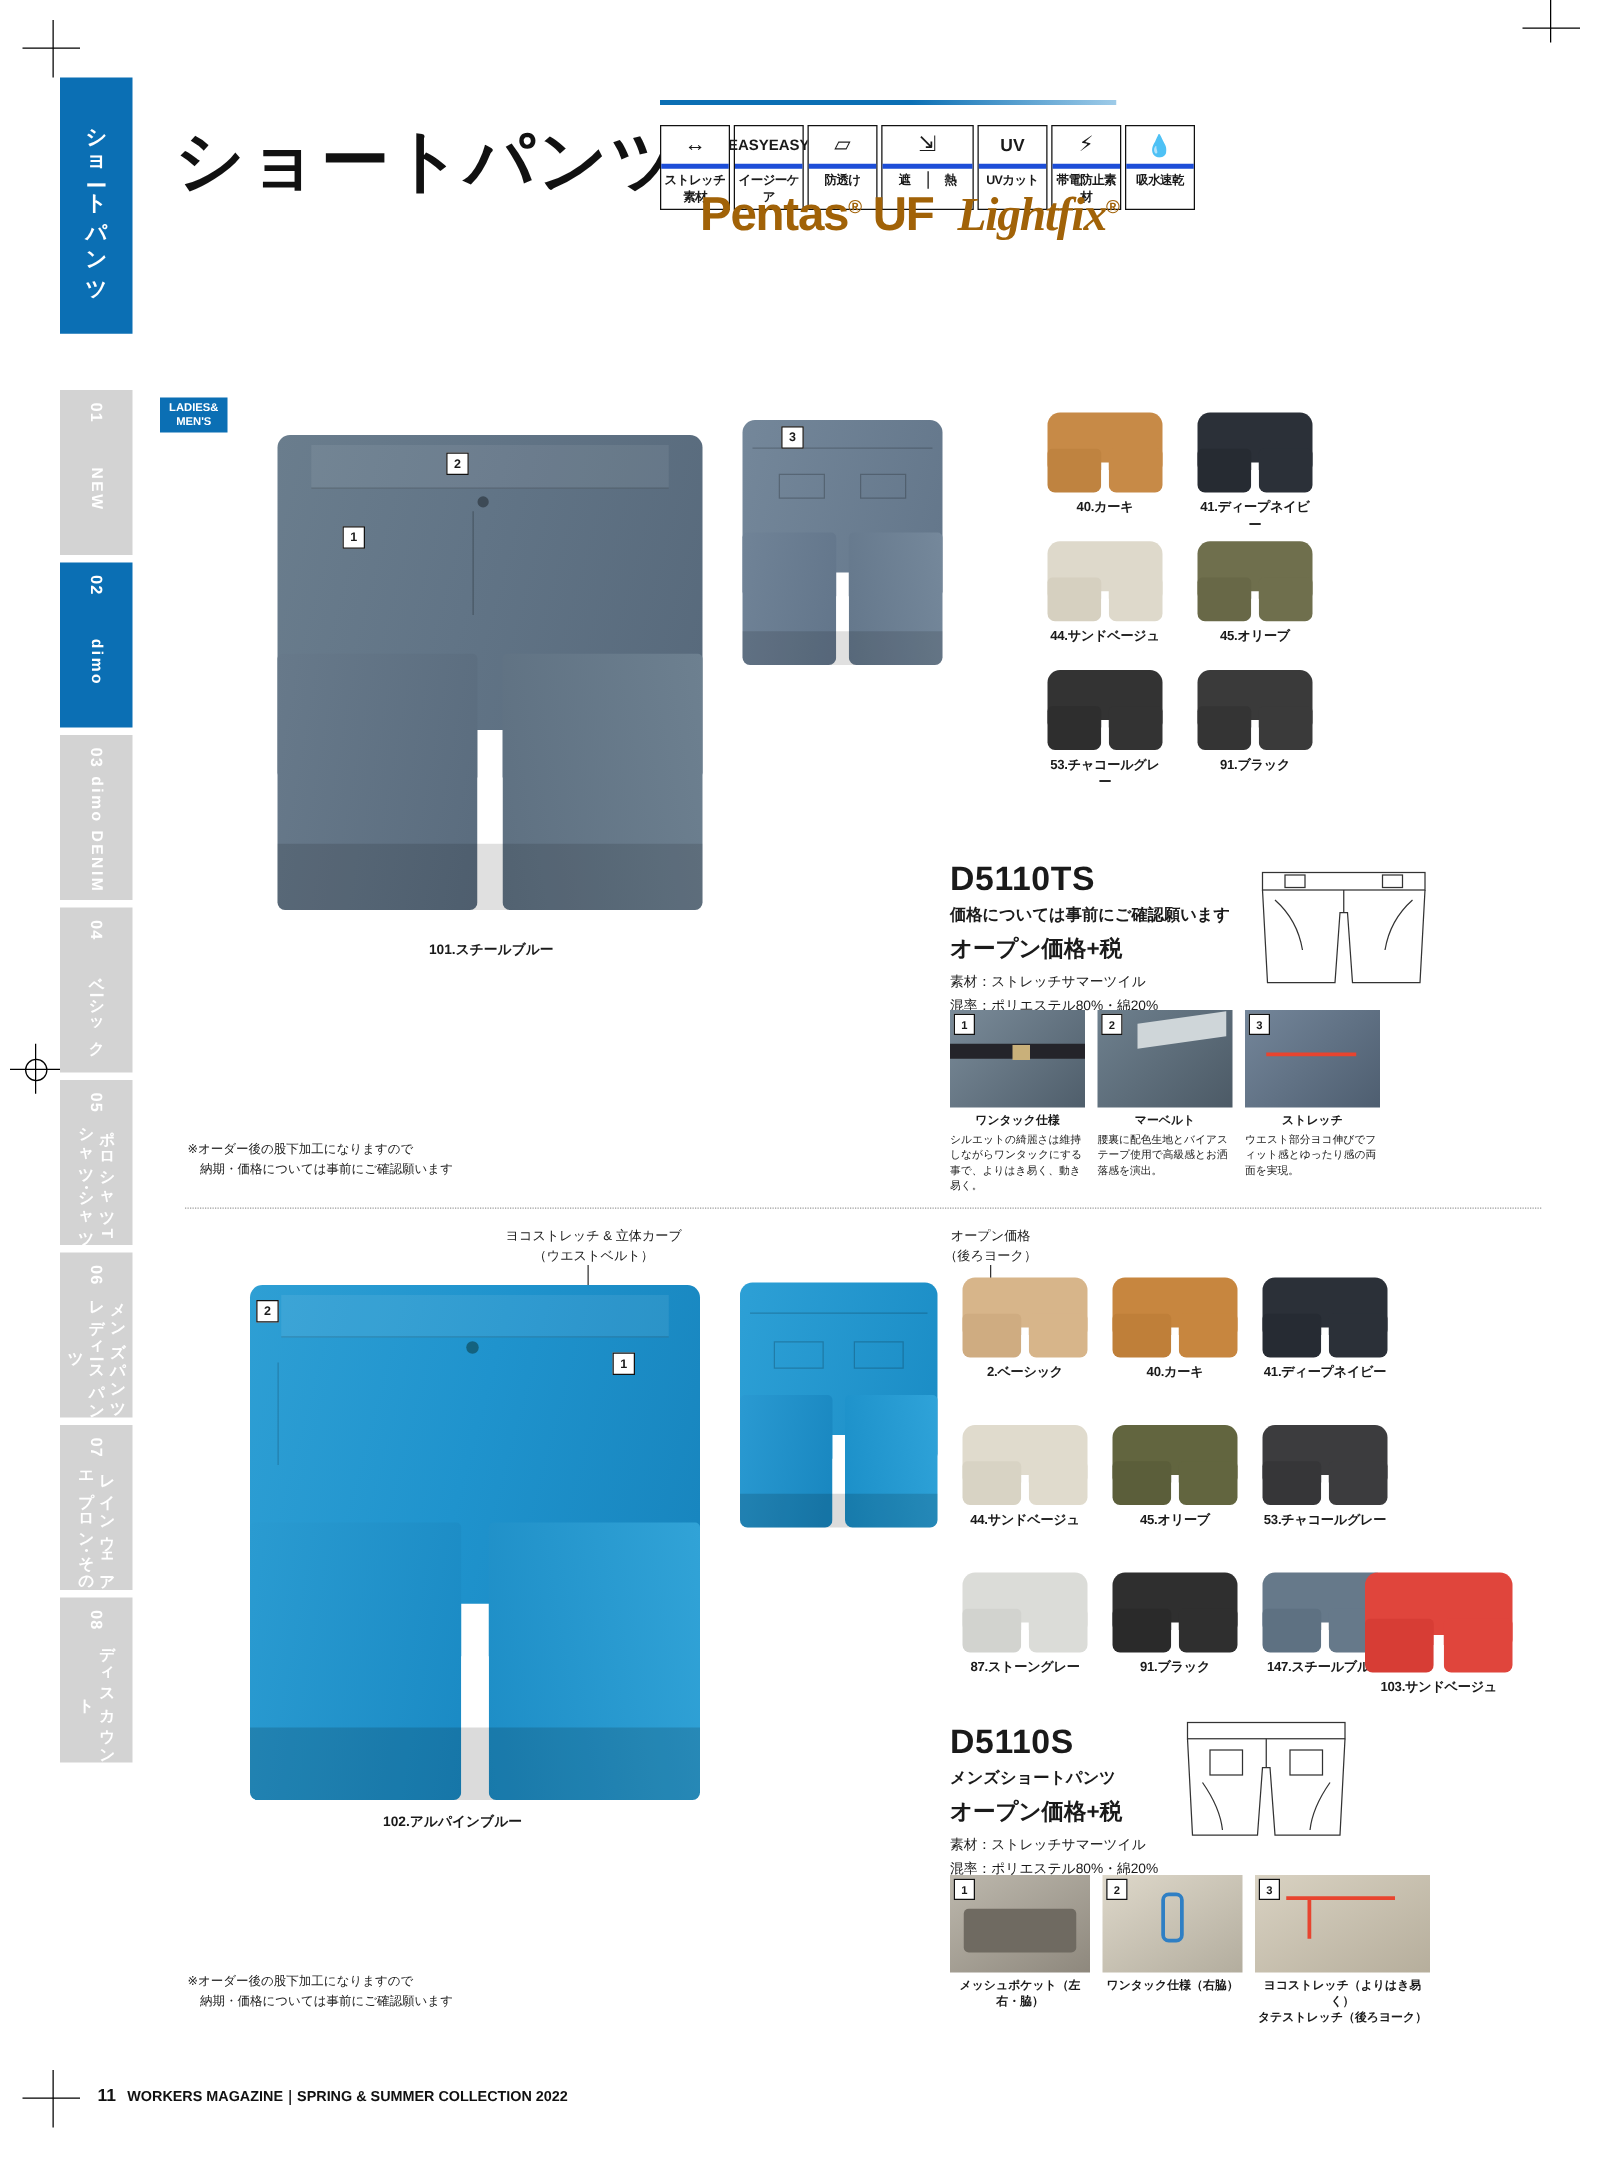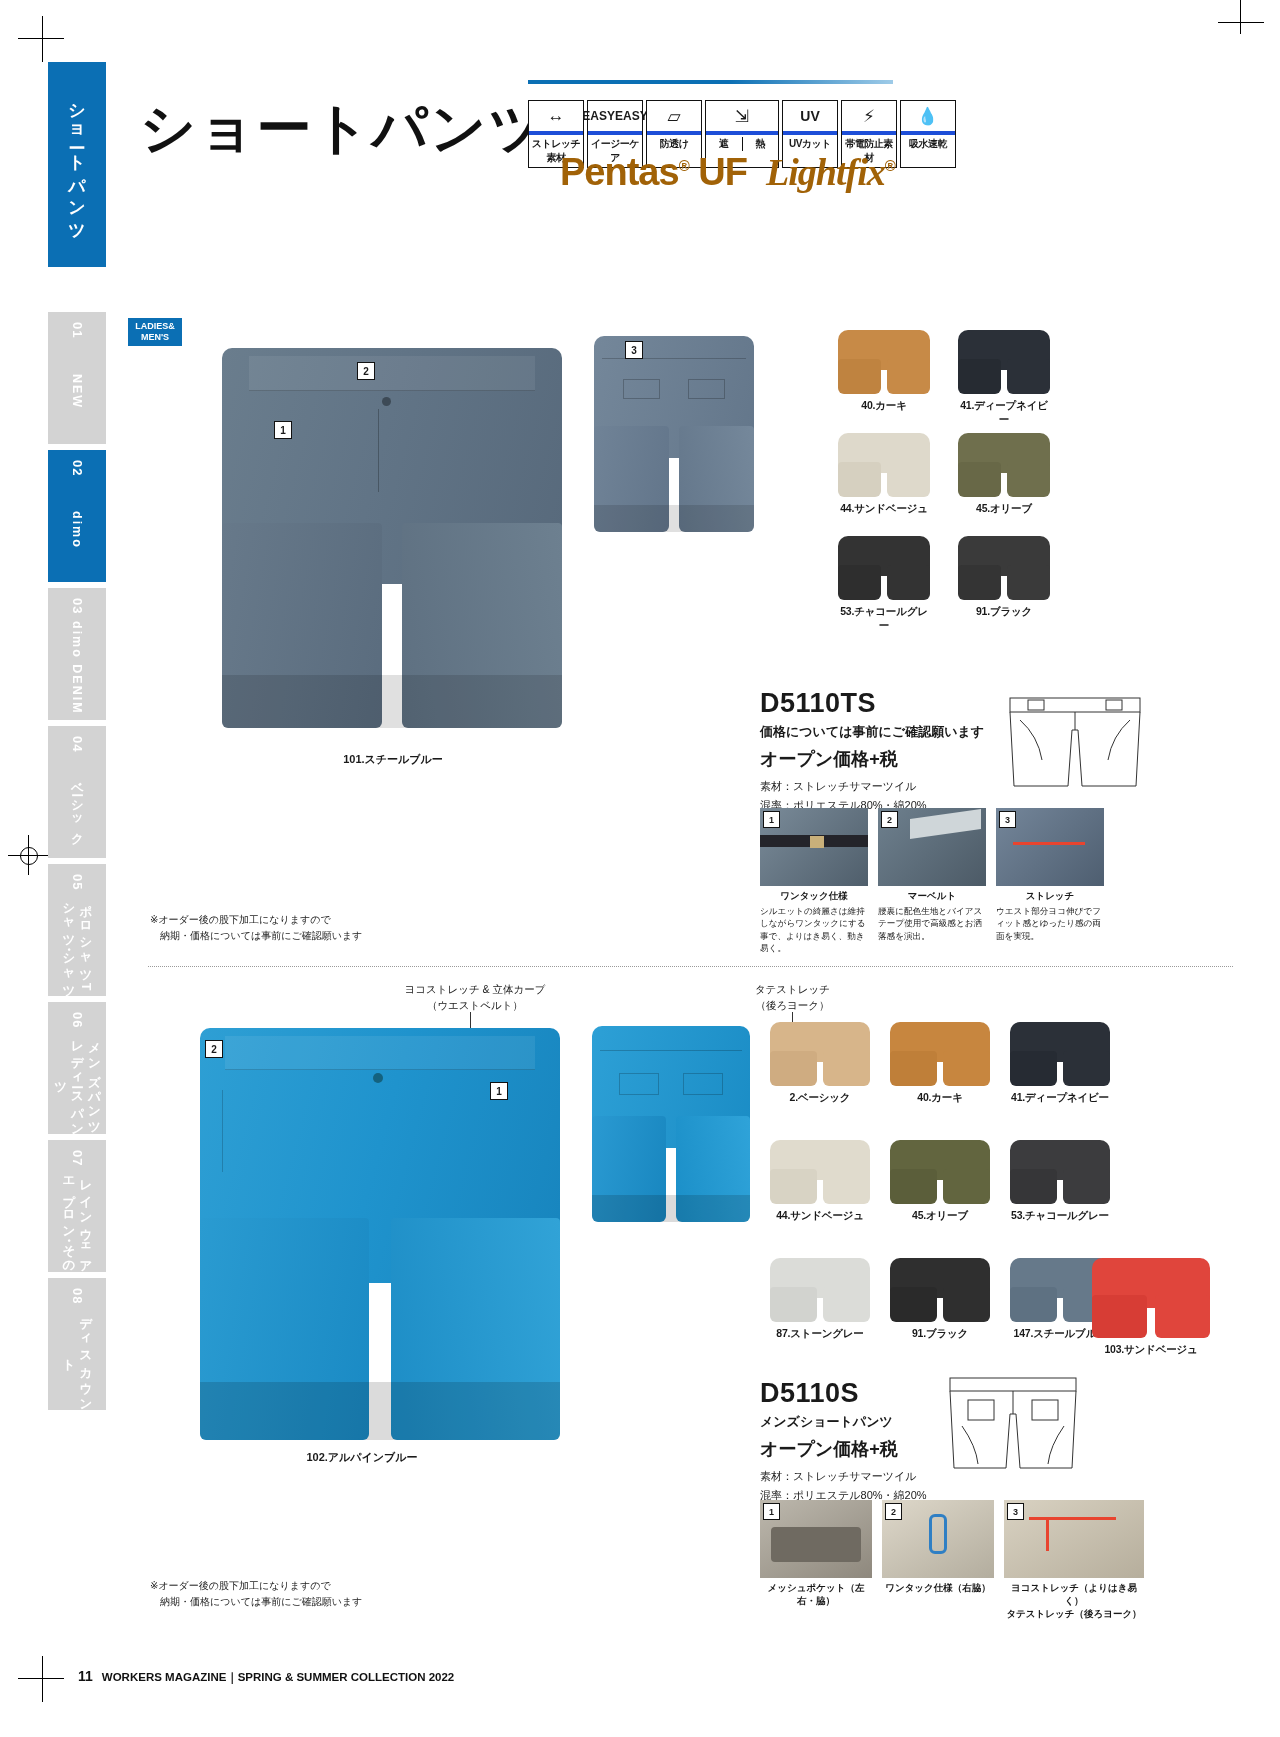--- a/index.html
+++ b/index.html
@@ -383,21 +383,21 @@
 
 <div class="note abs" style="left:150px;top:912px;width:300px;white-space:pre-line;">※オーダー後の股下加工になりますので
 　納期・価格については事前にご確認願います</div>
 
 <div class="dotted" style="left:148px;top:966px;width:1085px;"></div>
 
 <div class="leader" style="left:470px;top:1012px;height:30px;"></div>
 <div class="ltxt" style="left:380px;top:982px;width:190px;white-space:pre-line;">ヨコストレッチ &amp; 立体カーブ
 （ウエストベルト）</div>
 <div class="leader" style="left:792px;top:1012px;height:34px;"></div>
-<div class="ltxt" style="left:715px;top:982px;width:155px;white-space:pre-line;">タテストレッチ
+<div class="ltxt" style="left:715px;top:982px;width:155px;white-space:pre-line;">オープン価格
 （後ろヨーク）</div>
 
 <div class="shorts" style="left:200px;top:1028px;width:360px;height:412px;">
   <div class="body" style="background:linear-gradient(105deg,#2e9fd4 0%,#1f93cd 48%,#1784bd 100%);"></div>
   <div class="legL" style="background:linear-gradient(100deg,#2a9bd1,#1a8ac4);"></div>
   <div class="legR" style="background:linear-gradient(260deg,#31a3d7,#1d8dc6);"></div>
   <div class="gap"></div>
   <div class="shade" style="background:rgba(0,0,0,.14);"></div>
   <div class="abs" style="left:7%;top:2%;width:86%;height:8%;background:rgba(255,255,255,.08);border-bottom:1px solid rgba(0,0,0,.16);"></div>
   <div class="abs" style="left:48%;top:11%;width:10px;height:10px;border-radius:50%;background:#14627f;"></div>

